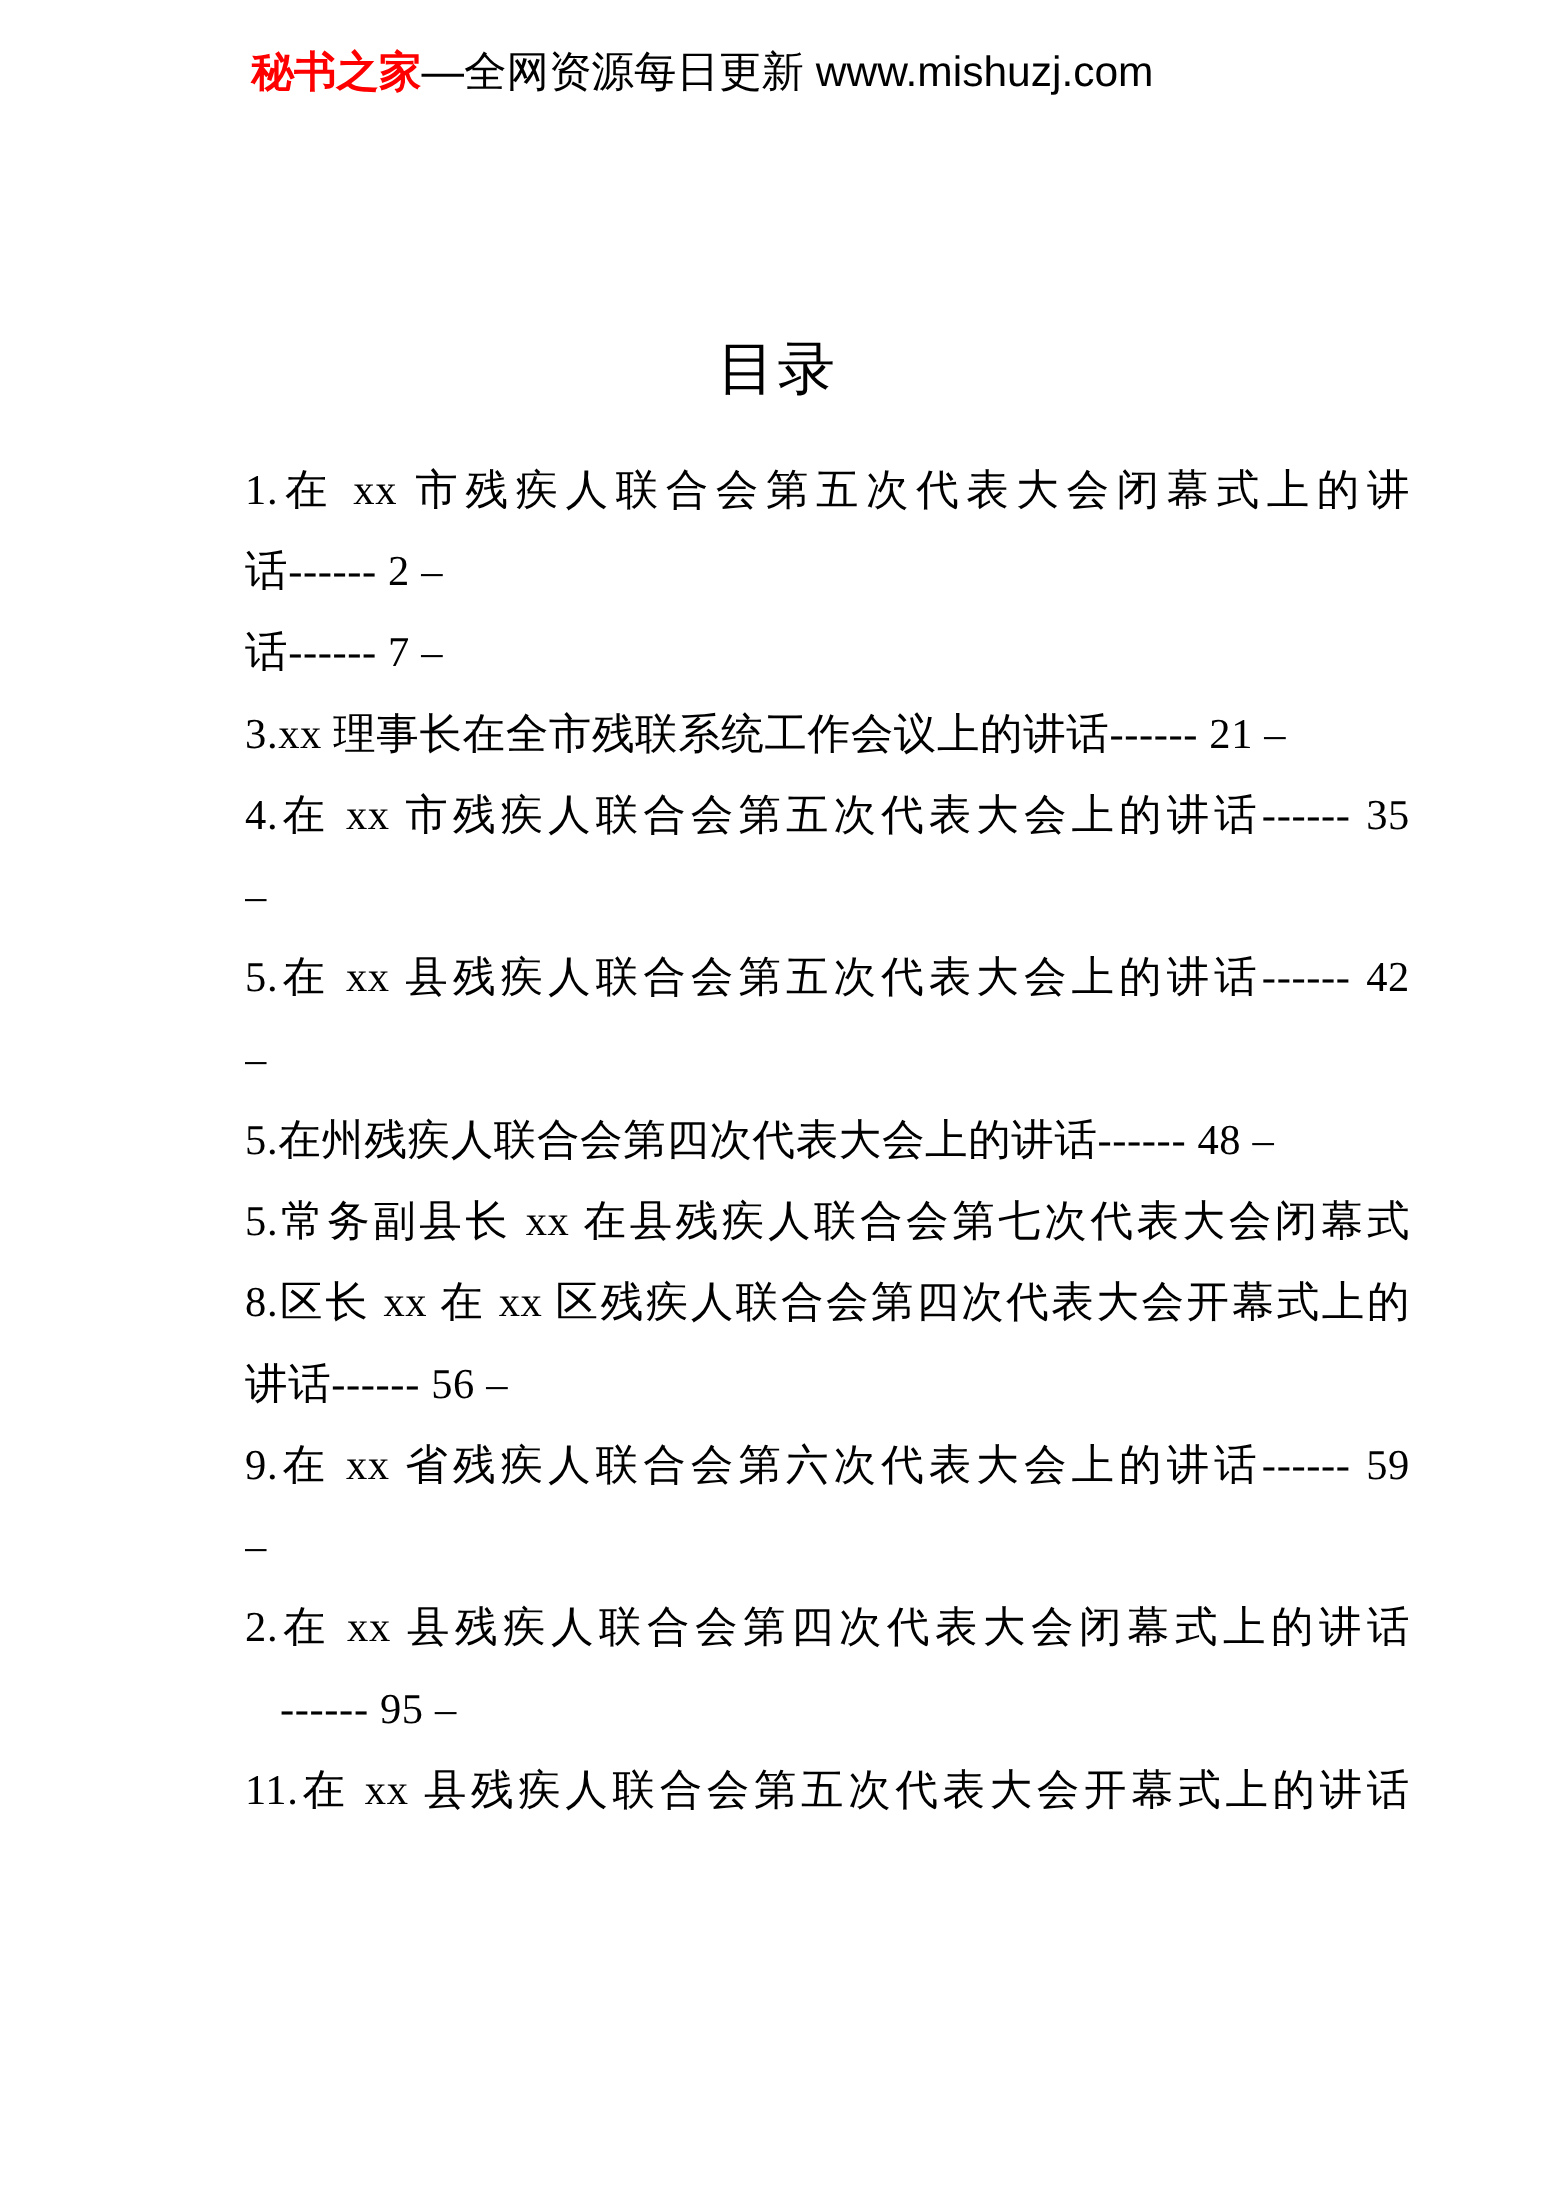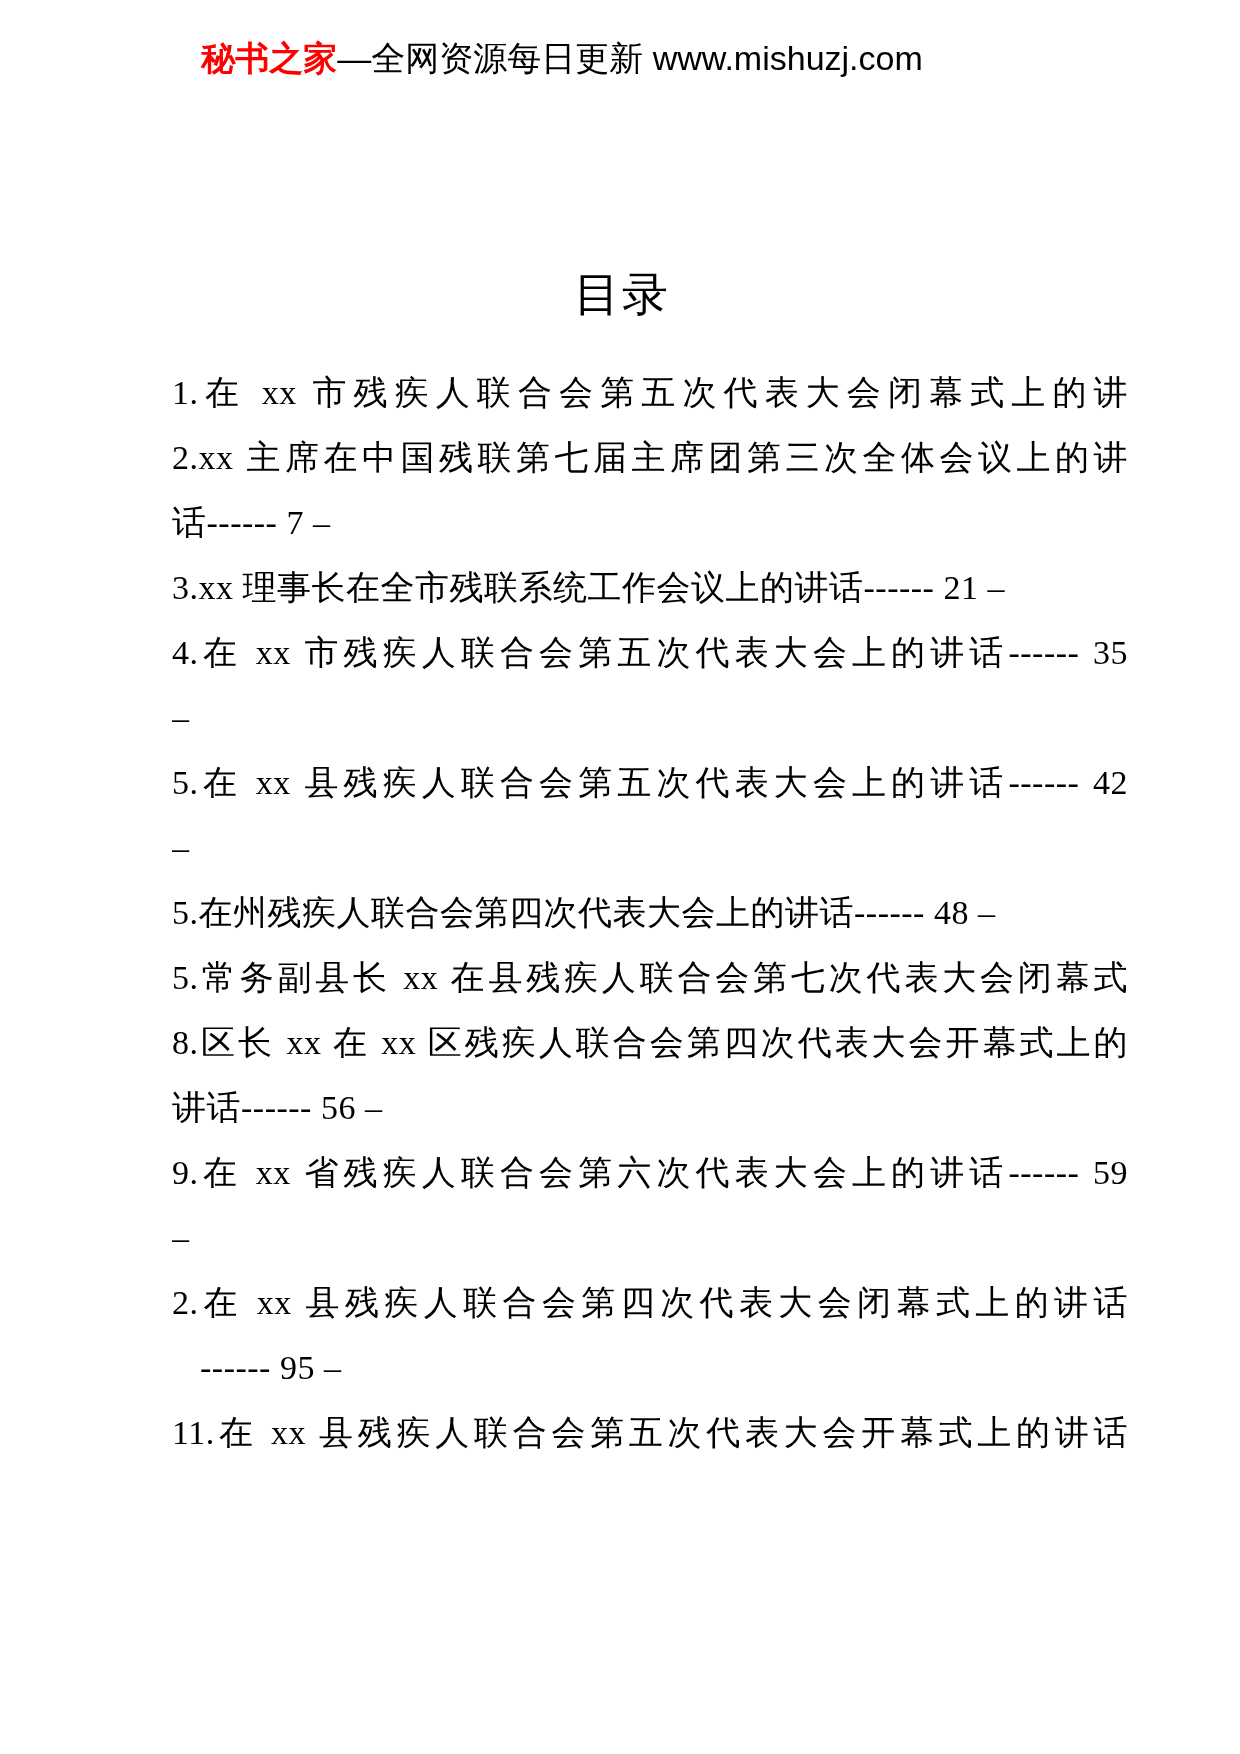--- a/index.html
+++ b/index.html
@@ -37,20 +37,21 @@
     font-family: "Liberation Sans", "DejaVu Sans", sans-serif;
     font-weight: 500;
     font-size: 46px;
     line-height: 52px;
     letter-spacing: 2px;
   }
   .toc {
     margin-top: 40px;
     padding-left: 172px;
     padding-right: 112px;
+    margin-left: 24px;
   }
   .toc .line {
     font-size: 34px;
     line-height: 65px;
     text-align: justify;
     text-align-last: left;
     letter-spacing: 0.5px;
     overflow: hidden;
   }
   .toc .line.j {
@@ -66,21 +67,21 @@
 <div class="page">
 
   <div class="doc-header">
     <span class="brand">秘书之家</span><span class="tagline">—全网资源每日更新 www.mishuzj.com</span>
   </div>
 
   <div class="doc-title">目录</div>
 
   <div class="toc">
     <div class="line j">1.在 xx 市残疾人联合会第五次代表大会闭幕式上的讲</div>
-    <div class="line j">2.xx 主席在中国残联第七届主席团第三次全体会议上的讲</div>
+    <div class="line">话------ 2 –</div>
     <div class="line">话------ 7 –</div>
     <div class="line">3.xx 理事长在全市残联系统工作会议上的讲话------ 21 –</div>
     <div class="line j">4.在 xx 市残疾人联合会第五次代表大会上的讲话------ 35</div>
     <div class="line">–</div>
     <div class="line j">5.在 xx 县残疾人联合会第五次代表大会上的讲话------ 42</div>
     <div class="line">–</div>
     <div class="line">5.在州残疾人联合会第四次代表大会上的讲话------ 48 –</div>
     <div class="line j">5.常务副县长 xx 在县残疾人联合会第七次代表大会闭幕式</div>
     <div class="line j">8.区长 xx 在 xx 区残疾人联合会第四次代表大会开幕式上的</div>
     <div class="line">讲话------ 56 –</div>

